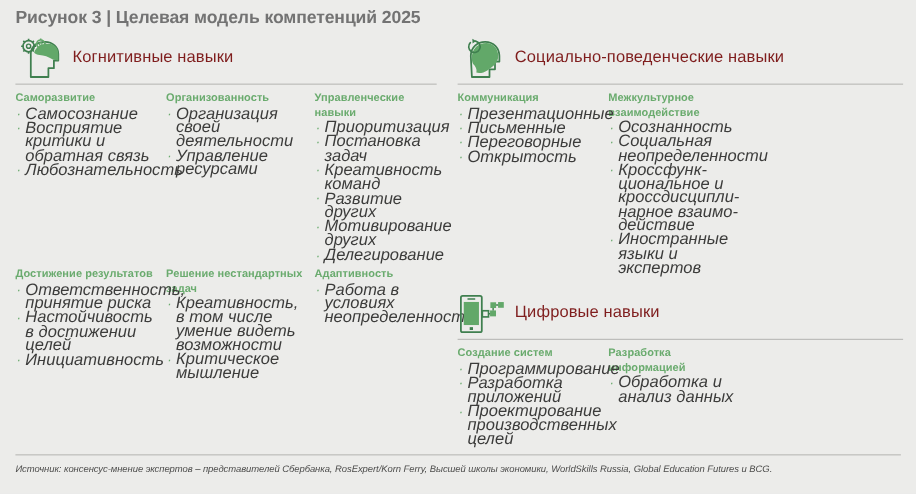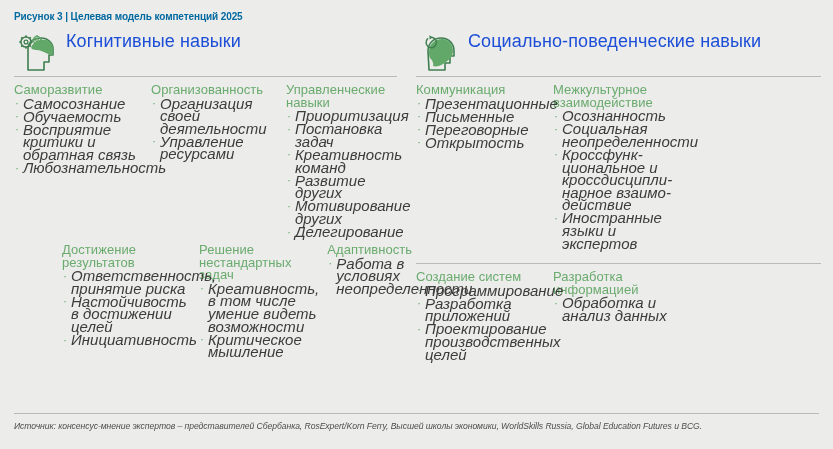--- a/index.html
+++ b/index.html
@@ -27,23 +27,23 @@
 
   
   .title-bar {
     position: absolute;
     left: 14px;
     top: 7px;
     width: 800px;
     height: 22px;
   }
   .title-text {
-    font-size: 10px;
+    font-size: 16px;
     font-weight: bold;
-    color: #0369a1;
+    color: #737373;
     letter-spacing: -0.1px;
     white-space: nowrap;
     line-height: 20px;
   }
 
   
   .panels {
     position: absolute;
     left: 0;
     top: 31px;
@@ -67,23 +67,23 @@
     position: absolute;
     left: 0;
     top: 3px;
     width: 44px;
     height: 40px;
   }
   .section-head .icon svg { display: block; }
   .section-head .head-title {
     position: absolute;
     left: 52px;
-    top: 0;
-    font-size: 18px;
-    color: #1d4ed8;
+    top: 12px;
+    font-size: 15px;
+    color: #7f1d1d;
     white-space: nowrap;
     letter-spacing: 0.1px;
   }
   .rule {
     height: 1px;
     background: #b9b9b6;
     width: 100%;
     margin: 0;
   }
 
@@ -94,23 +94,23 @@
     align-items: flex-start;
     padding-top: 7px;
   }
   .col {
     box-sizing: border-box;
     padding-right: 8px;
   }
 
   .cat-title {
     color: #6aab6e;
-    font-size: 13px;
+    font-size: 10px;
     line-height: 12.6px;
-    font-weight: normal;
+    font-weight: bold;
     margin: 0 0 1px 0;
     letter-spacing: 0.05px;
   }
 
   ul.items {
     list-style: none;
     margin: 0;
     padding: 0;
   }
   ul.items li {
@@ -147,21 +147,21 @@
   .panel-digital .cols .col:nth-child(1) { width: 137px; }
   .panel-digital .cols .col:nth-child(2) { width: 135px; }
 
   
   .row-two {
     position: absolute;
     left: 0;
     top: 213px;
     width: 383px;
   }
-  .row-two .cols { padding-top: 0; margin-left: 48px; }
+  .row-two .cols { padding-top: 0; }
 
   
   .panel-digital {
     position: absolute;
     left: 416px;
     top: 232px;
     width: 405px;
   }
 
   
@@ -232,21 +232,20 @@
         </span>
         <span class="head-title">Когнитивные навыки</span>
       </div>
       <div class="rule"></div>
 
       <div class="cols">
         <div class="col">
           <div class="cat-title">Саморазвитие</div>
           <ul class="items">
             <li>Самосознание</li>
-            <li>Обучаемость</li>
             <li>Восприятие критики и обратная связь</li>
             <li>Любознательность</li>
           </ul>
         </div>
         <div class="col">
           <div class="cat-title">Организованность</div>
           <ul class="items">
             <li>Организация своей деятельности</li>
             <li>Управление ресурсами</li>
           </ul>
@@ -321,20 +320,38 @@
             <li>Осознанность</li>
             <li>Социальная неопределенности</li>
             <li>Кроссфунк-циональное и кроссдисципли-нарное взаимо-действие</li>
             <li>Иностранные языки и экспертов</li>
           </ul>
         </div>
       </div>
     </div>
 
     <div class="panel-digital">
+      <div class="section-head">
+        <span class="icon">
+          <svg width="44" height="40" viewBox="0 0 44 40" xmlns="http://www.w3.org/2000/svg">
+            <rect x="3" y="3" width="19" height="33" rx="1.6" fill="none" stroke="#3f7f4f" stroke-width="1.6"></rect>
+            <rect x="5.6" y="8.5" width="13.8" height="21" fill="#62a869"></rect>
+            <line x1="9" y1="5.8" x2="16" y2="5.8" stroke="#3f7f4f" stroke-width="1.4"></line>
+            <rect x="11" y="31.4" width="3" height="2.6" fill="#3f7f4f"></rect>
+            <rect x="22.5" y="16.5" width="5.6" height="5.6" fill="none" stroke="#3f7f4f" stroke-width="1.5"></rect>
+            <rect x="29.5" y="16.2" width="5.4" height="5.4" fill="#62a869"></rect>
+            <rect x="29.8" y="8.8" width="5.2" height="5.2" fill="#62a869"></rect>
+            <rect x="36.8" y="8.6" width="5.2" height="5.2" fill="#62a869"></rect>
+            <line x1="28.1" y1="19.3" x2="29.5" y2="19.3" stroke="#3f7f4f" stroke-width="1.3"></line>
+            <line x1="32.3" y1="16.2" x2="32.3" y2="14" stroke="#3f7f4f" stroke-width="1.3"></line>
+            <line x1="35" y1="11.3" x2="36.8" y2="11.3" stroke="#3f7f4f" stroke-width="1.3"></line>
+          </svg>
+        </span>
+        <span class="head-title">Цифровые навыки</span>
+      </div>
       <div class="rule"></div>
 
       <div class="cols">
         <div class="col">
           <div class="cat-title">Создание систем</div>
           <ul class="items">
             <li>Программирование</li>
             <li>Разработка приложений</li>
             <li>Проектирование производственных целей</li>
           </ul>

